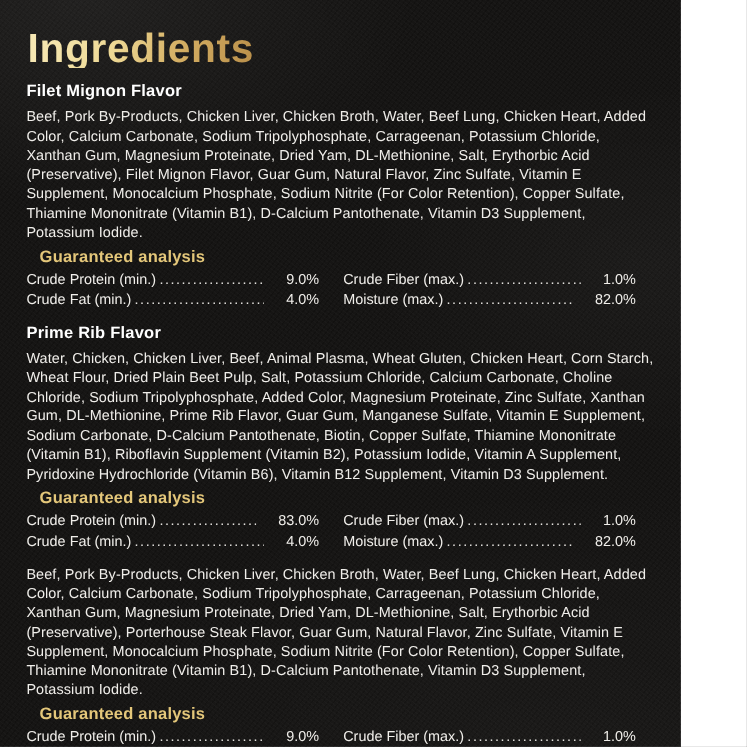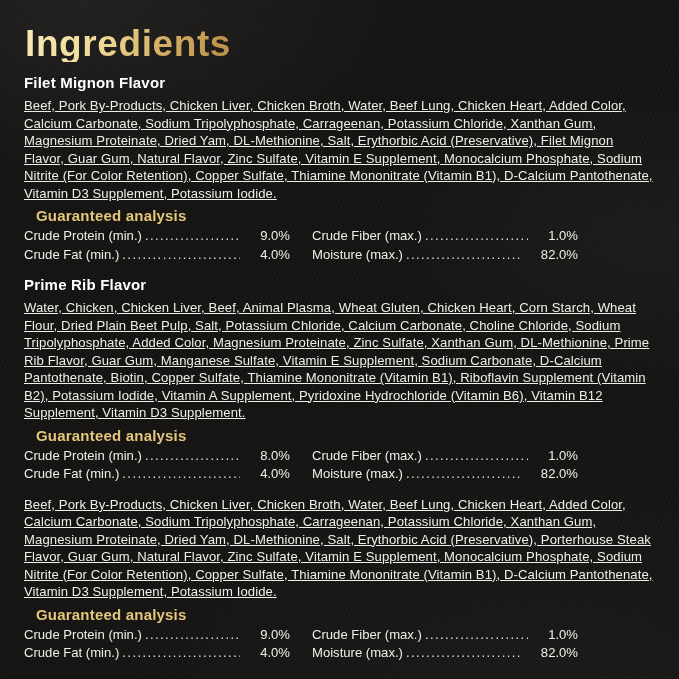--- a/index.html
+++ b/index.html
@@ -11,21 +11,21 @@
     --title-gold-dark: #b98f4a;
   }
   * { box-sizing: border-box; }
   html, body { margin: 0; padding: 0; }
   body {
     width: 679px; height: 679px; overflow: hidden;
     font-family: "Liberation Sans", "DejaVu Sans", sans-serif;
     color: var(--body-text);
   }
   .label-root {
-    width: 679px; height: 679px;
+    width: 619px; height: 679px;
     background-color: var(--background);
     background-image:
       radial-gradient(90% 50% at 12% 0%, rgba(255,255,255,0.055), rgba(255,255,255,0) 55%),
       radial-gradient(70% 40% at 95% 35%, rgba(255,255,255,0.03), rgba(255,255,255,0) 60%),
       radial-gradient(120% 60% at 80% 100%, rgba(255,255,255,0.025), rgba(255,255,255,0) 60%),
       repeating-linear-gradient(37deg, rgba(255,255,255,0.014) 0 1px, rgba(0,0,0,0) 1px 3px),
       repeating-linear-gradient(-53deg, rgba(0,0,0,0.20) 0 1px, rgba(0,0,0,0) 1px 4px);
     padding: 26px 24px 0 24px;
   }
   .title {
@@ -58,21 +58,20 @@
     letter-spacing: 0.2px;
     color: var(--heading-text);
   }
   .ingredients-text {
     margin: 0 0 4px 0;
     max-width: 633px;
     font-size: 13.1px;
     line-height: 17.5px;
     letter-spacing: 0.1px;
     color: var(--body-text);
-    text-decoration: underline;
   }
   .ga-heading {
     margin: 2px 0 2px 12px;
     font-size: 15px;
     line-height: 19px;
     font-weight: bold;
     letter-spacing: 0.2px;
     color: var(--gold-heading);
   }
   .ga-grid {
@@ -133,21 +132,21 @@
   </section>
 
   <section class="flavor-section">
     <h2 class="flavor-heading">Prime Rib Flavor</h2>
     <p class="ingredients-text">Water, Chicken, Chicken Liver, Beef, Animal Plasma, Wheat Gluten, Chicken Heart, Corn Starch, Wheat Flour, Dried Plain Beet Pulp, Salt, Potassium Chloride, Calcium Carbonate, Choline Chloride, Sodium Tripolyphosphate, Added Color, Magnesium Proteinate, Zinc Sulfate, Xanthan Gum, DL-Methionine, Prime Rib Flavor, Guar Gum, Manganese Sulfate, Vitamin E Supplement, Sodium Carbonate, D-Calcium Pantothenate, Biotin, Copper Sulfate, Thiamine Mononitrate (Vitamin B1), Riboflavin Supplement (Vitamin B2), Potassium Iodide, Vitamin A Supplement, Pyridoxine Hydrochloride (Vitamin B6), Vitamin B12 Supplement, Vitamin D3 Supplement.</p>
     <h3 class="ga-heading">Guaranteed analysis</h3>
     <div class="ga-grid">
       <div class="ga-row">
         <span class="ga-label">Crude Protein (min.)</span>
         <span class="ga-dots"></span>
-        <span class="ga-value">8.0%</span>
+        <span class="ga-value">83.0%</span>
       </div>
       <div class="ga-row">
         <span class="ga-label">Crude Fiber (max.)</span>
         <span class="ga-dots"></span>
         <span class="ga-value">1.0%</span>
       </div>
       <div class="ga-row">
         <span class="ga-label">Crude Fat (min.)</span>
         <span class="ga-dots"></span>
         <span class="ga-value">4.0%</span>

